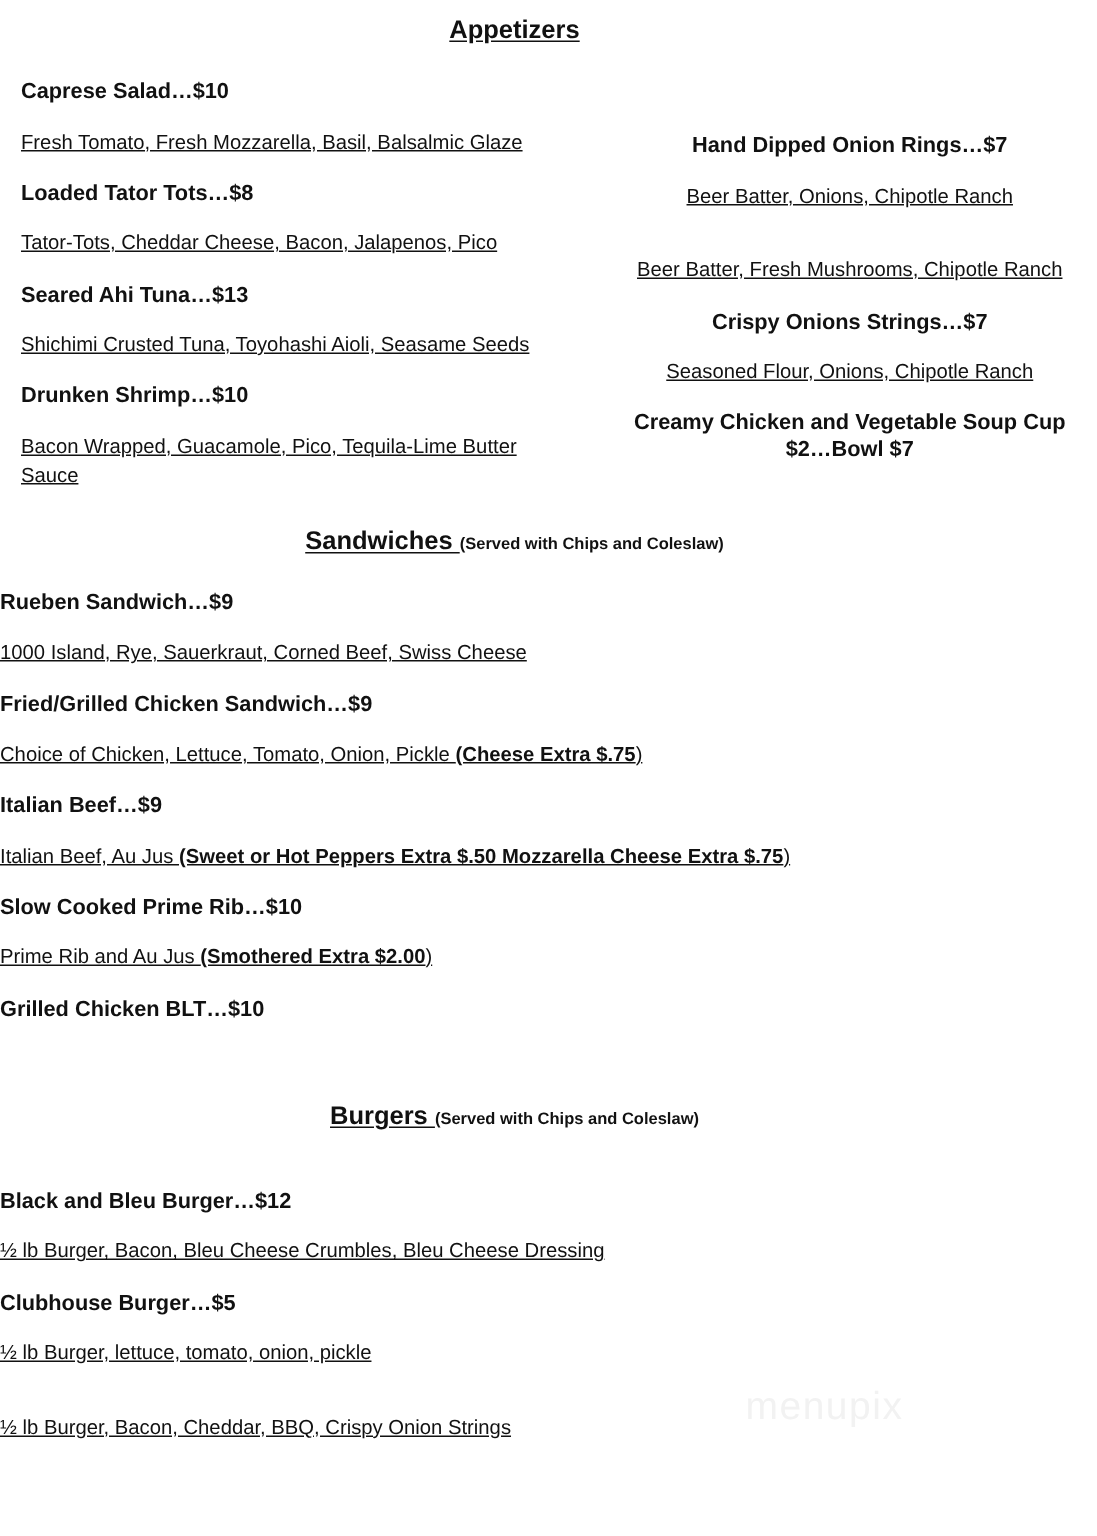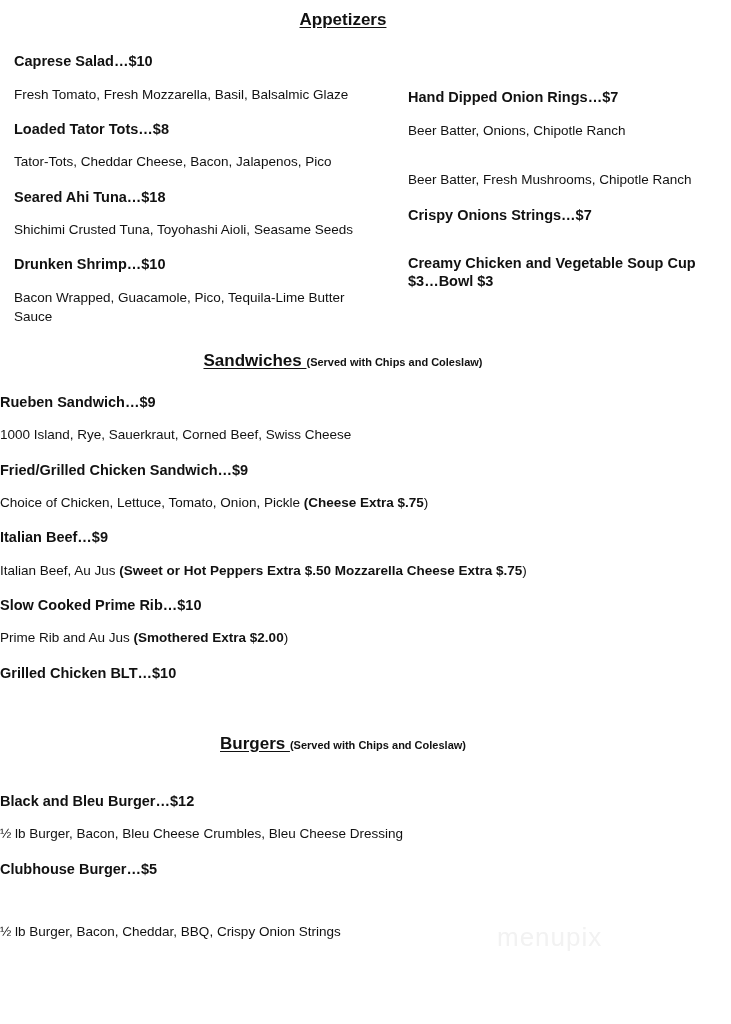--- a/index.html
+++ b/index.html
@@ -53,34 +53,36 @@
     width: 394px;
     box-sizing: border-box;
     padding-left: 14px;
     padding-right: 14px;
   }
   .col-right {
     width: 337px;
     box-sizing: border-box;
     padding-left: 14px;
     padding-right: 6px;
+    text-align: center;
   }
 
   
   .item-name {
     font-size: 14.5px;
     font-weight: bold;
     line-height: 1.25;
     margin: 0;
   }
   .item-desc {
     font-size: 13.5px;
     font-weight: normal;
     line-height: 1.45;
     margin: 0;
+    text-decoration: underline;
   }
   .item-desc b {
     font-weight: bold;
   }
 
   .entry { margin: 0; }
 
   
   .gap-name { height: 14px; }
   .gap-desc { height: 16px; }
@@ -137,21 +139,21 @@
         <div class="gap-desc"></div>
 
         <div class="entry">
           <p class="item-name">Loaded Tator Tots…$8</p>
           <div class="gap-name"></div>
           <p class="item-desc"><span>Tator-Tots, Cheddar Cheese, Bacon, Jalapenos, Pico</span></p>
         </div>
         <div class="gap-desc"></div>
 
         <div class="entry">
-          <p class="item-name">Seared Ahi Tuna…$18</p>
+          <p class="item-name">Seared Ahi Tuna…$13</p>
           <div class="gap-name"></div>
           <p class="item-desc"><span>Shichimi Crusted Tuna, Toyohashi Aioli, Seasame Seeds</span></p>
         </div>
         <div class="gap-desc"></div>
 
         <div class="entry">
           <p class="item-name">Drunken Shrimp…$10</p>
           <div class="gap-name"></div>
           <p class="item-desc"><span>Bacon Wrapped, Guacamole, Pico, Tequila-Lime Butter Sauce</span></p>
         </div>
@@ -169,25 +171,26 @@
 
         <div class="entry">
           <div class="gap-name"></div>
           <p class="item-desc"><span>Beer Batter, Fresh Mushrooms, Chipotle Ranch</span></p>
         </div>
         <div class="gap-desc"></div>
 
         <div class="entry">
           <p class="item-name">Crispy Onions Strings…$7</p>
           <div class="gap-name"></div>
-        </div>
-        <div class="gap-desc"></div>
-
-        <div class="entry">
-          <p class="item-name">Creamy Chicken and Vegetable Soup Cup $3…Bowl $3</p>
+          <p class="item-desc"><span>Seasoned Flour, Onions, Chipotle Ranch</span></p>
+        </div>
+        <div class="gap-desc"></div>
+
+        <div class="entry">
+          <p class="item-name">Creamy Chicken and Vegetable Soup Cup $2…Bowl $7</p>
         </div>
 
       </div>
     </div>
   </div>
 
   <div style="margin-top:24px;">
     <div class="section-header">
       <span class="sh-main">Sandwiches </span><span class="sh-sub">(Served with Chips and Coleslaw)</span>
     </div>
@@ -240,20 +243,21 @@
       <div class="entry">
         <p class="item-name">Black and Bleu Burger…$12</p>
         <div class="gap-name"></div>
         <p class="item-desc"><span>½ lb Burger, Bacon, Bleu Cheese Crumbles, Bleu Cheese Dressing</span></p>
       </div>
       <div class="gap-desc"></div>
 
       <div class="entry">
         <p class="item-name">Clubhouse Burger…$5</p>
         <div class="gap-name"></div>
+        <p class="item-desc"><span>½ lb Burger, lettuce, tomato, onion, pickle</span></p>
       </div>
       <div class="gap-desc"></div>
 
       <div class="entry">
         <div class="gap-name"></div>
         <p class="item-desc"><span>½ lb Burger, Bacon, Cheddar, BBQ, Crispy Onion Strings</span></p>
       </div>
 
     </div>
   </div>

